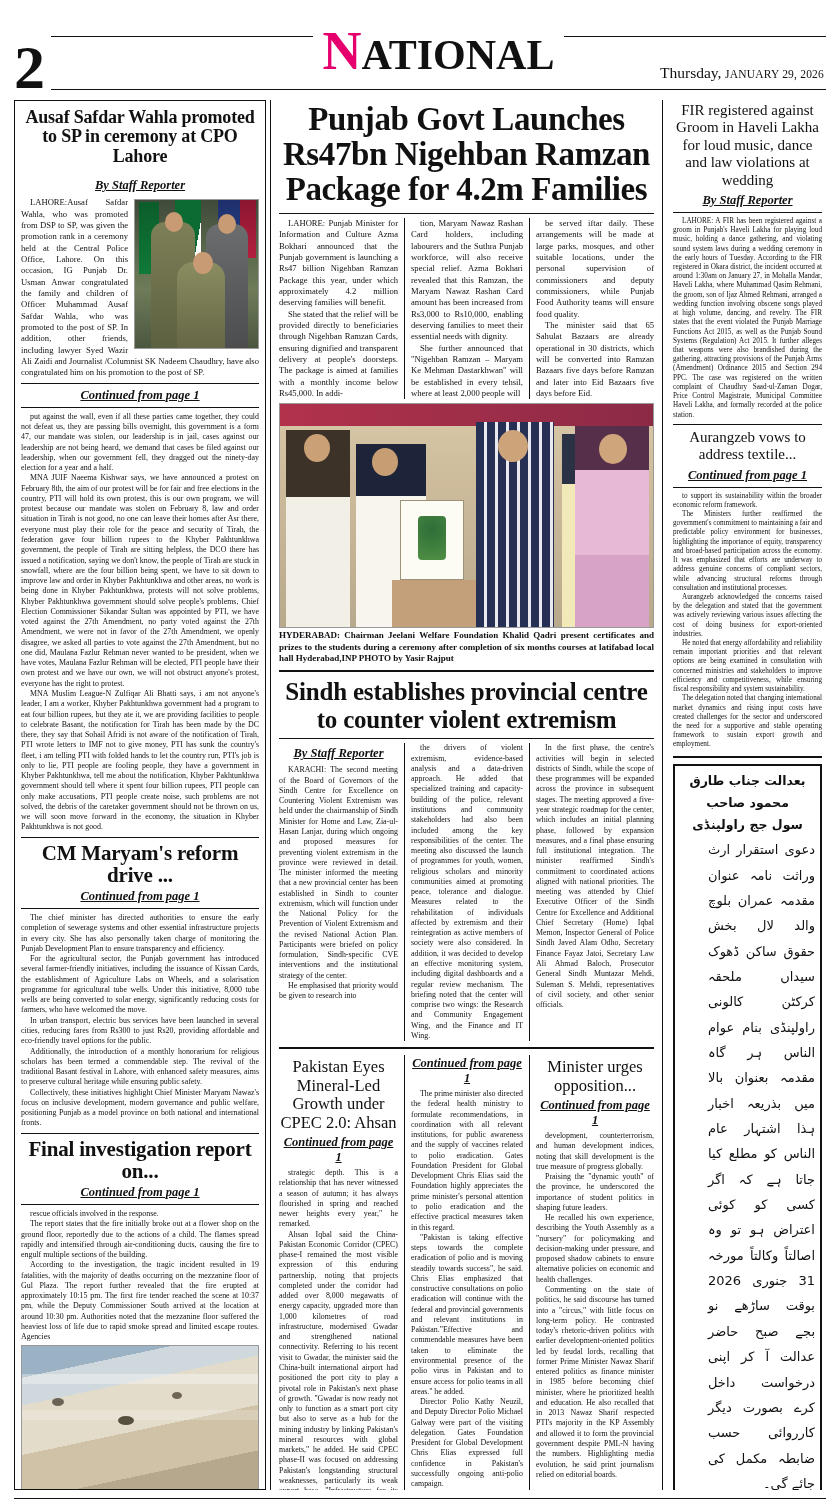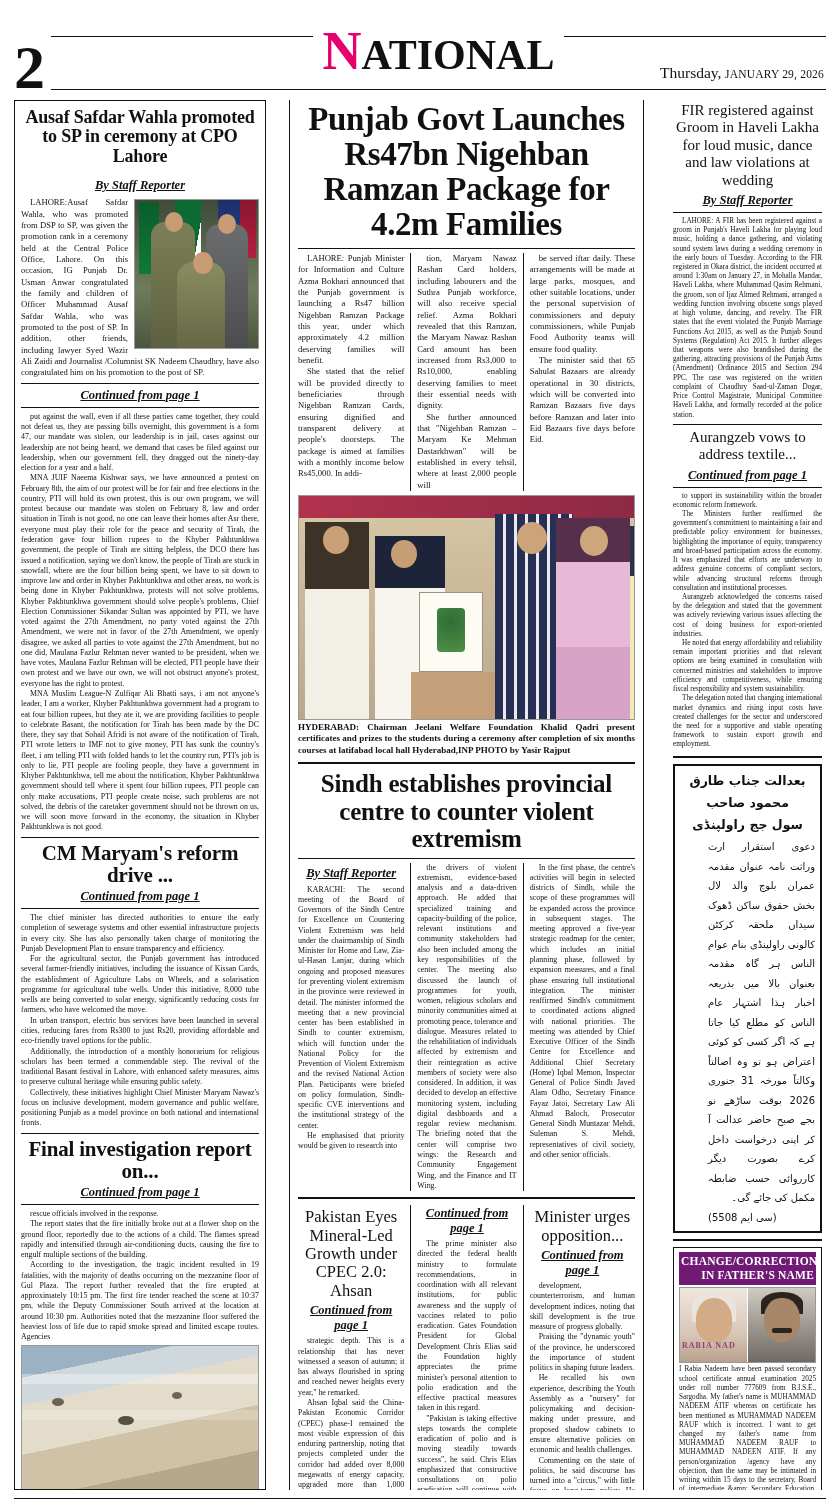--- a/index.html
+++ b/index.html
@@ -40,21 +40,21 @@
   .grid {
     display:grid;
     grid-template-columns:252px 1fr 159px;
     gap:0px;
     margin-top:6px;
     height:1390px;
   }
   .col { position:relative; }
   .col-left  { border:1.1px solid #111; padding:5px 6px 4px 6px; overflow:hidden; }
   .col-mid   { padding:0 8px; overflow:hidden;
-               border-left:1px solid #111; border-right:1px solid #111; margin:0 23px; }
+               border-left:1px solid #111; border-right:1px solid #111; margin:0 4px; }
   .col-right { padding:0 4px 0 6px; overflow:hidden; }
 
   
   .hl {
     font-family:"Liberation Serif", serif;
     font-weight:700; text-align:center; line-height:1.08;
   }
   .hl-left   { font-size:18px; margin:2px 0 12px 0; letter-spacing:-0.2px; }
   .hl-big    { font-size:33px; letter-spacing:-0.4px; line-height:1.06; margin:2px 0 6px; }
   .hl-mid    { font-size:25px; line-height:1.1; margin:4px 0 5px; letter-spacing:-0.2px; }
@@ -171,21 +171,21 @@
 
   
   .ad-box { border:1.3px solid #111; padding:4px 5px; margin-top:6px; }
   .ad-box-d { border:2.4px double #111; }
   .urdu {
     direction:rtl; text-align:center;
     font-family:"DejaVu Sans", sans-serif;
     line-height:1.75;
   }
   .urdu-h { font-size:12.5px; font-weight:700; margin-bottom:1px; }
-  .urdu-b { font-size:10px; text-align:justify; direction:rtl; line-height:1.95;margin-left:28px; }
+  .urdu-b { font-size:13px; text-align:justify; direction:rtl; line-height:1.95;margin-left:28px; }
   .blackbar {
     background:#701a75; color:#fff; text-align:right; font-weight:700;
     font-size:11.5px; line-height:1.18; padding:3px 2px; letter-spacing:.2px;
   }
   .ad-code { text-align:right; font-weight:700; font-size:9px; margin-top:1px; }
   .dbl-rule { border-top:2.6px solid #111; margin:6px 0; }
 
   .midcol-3 { display:grid; grid-template-columns:1fr 1fr 1fr; gap:0; }
   .midcol-3 > div { padding:0 6px; }
   .midcol-3 > div + div { border-left:1px solid #111; }

